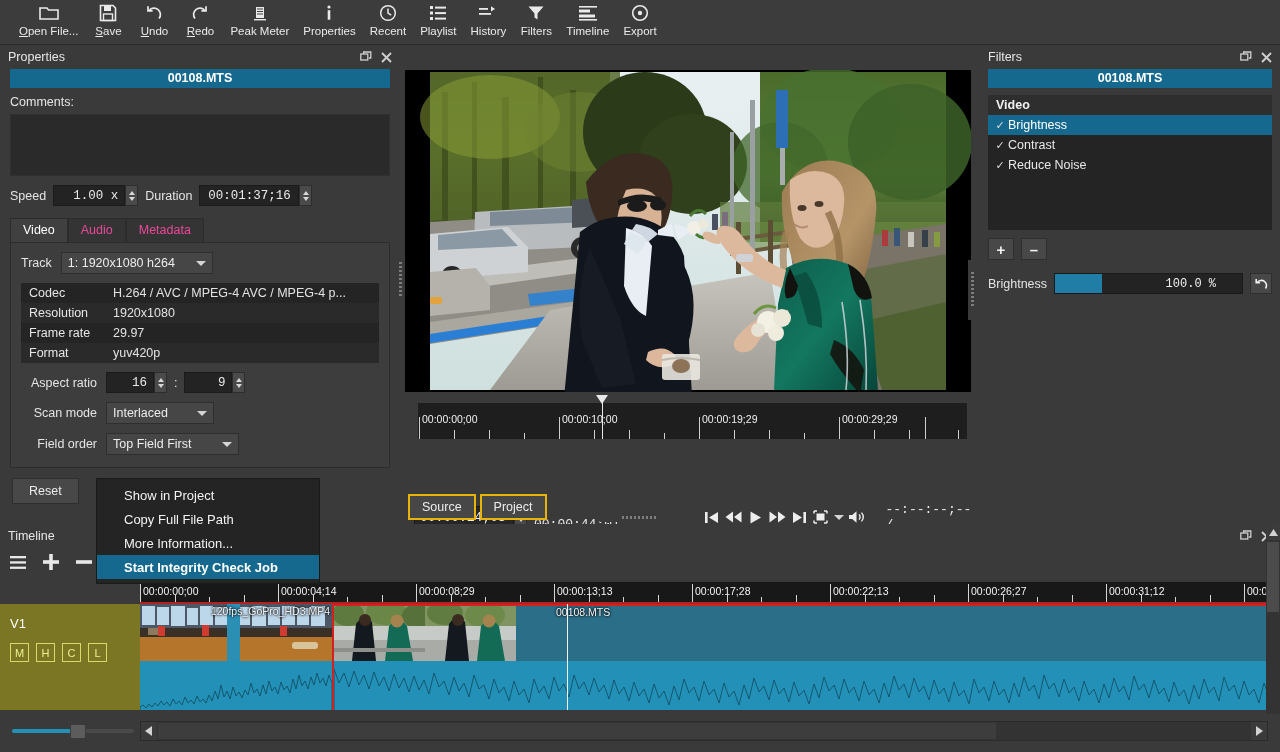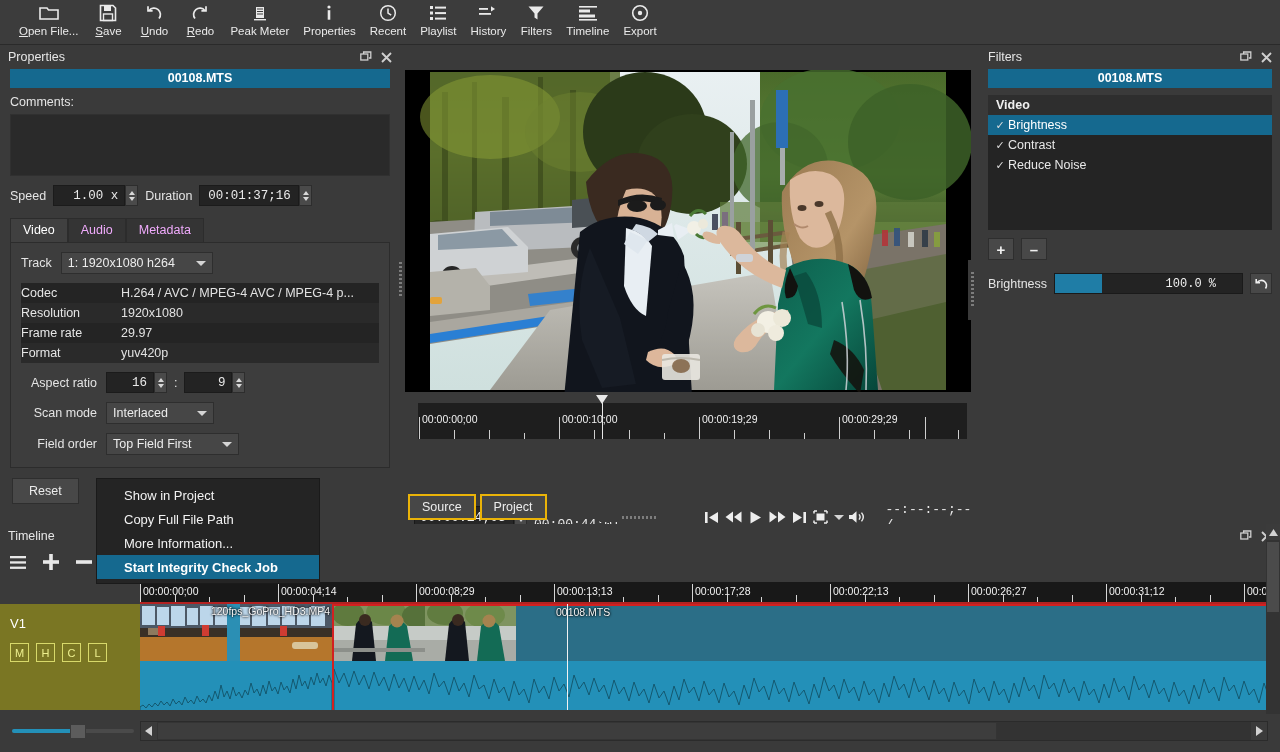--- a/index.html
+++ b/index.html
@@ -58,39 +58,39 @@
     width:13px; height:21px; background:#4a4a4a; border:1px solid #2d2d2d;
     display:flex; flex-direction:column; justify-content:center; align-items:center; gap:2px;
     cursor:default;
   }
   .spin i{ display:block; width:0;height:0;border-left:3px solid transparent;border-right:3px solid transparent; }
   .spin i.up{ border-bottom:4px solid #d8d8d8; }
   .spin i.dn{ border-top:4px solid #d8d8d8; }
 
   .tabs{ display:flex; margin-top:12px; align-items:flex-end; }
   .tab{
-    padding:4px 12px 5px 12px; font-size:12.5px; color:#f0abfc;
+    padding:4px 12px 5px 12px; font-size:12.5px; color:#ec4899;
     background:#343434; border:1px solid #2c2c2c; border-bottom:none; cursor:default;
   }
   .tab.active{ background:#404040; color:#fff; }
   .tabpanel{ border:1px solid #2c2c2c; background:#3d3d3d; padding:9px 10px 12px 10px; }
 
   .trackrow{ display:flex; align-items:center; gap:9px; }
   .combo{
     background:#464646; border:1px solid #2e2e2e; height:22px;
     display:flex; align-items:center; padding:0 6px; font-size:12.5px; color:#ececec;
     min-width:80px; cursor:default;
   }
   .combo .cap{ flex:1; white-space:nowrap; }
   .caret{ width:0;height:0;border-left:5px solid transparent;border-right:5px solid transparent;
           border-top:5px solid #d5d5d5; margin-left:8px; }
 
   .infotable{ margin-top:9px; background:#242424; }
   .inforow{ display:flex; height:20px; align-items:center; font-size:12.5px; }
-  .inforow .k{ width:100px; color:#e6e6e6; }
+  .inforow .k{ width:92px; padding-left:8px; color:#e6e6e6; }
   .inforow .v{ flex:1; color:#e2e2e2; white-space:nowrap; overflow:hidden; text-overflow:ellipsis; padding-right:12px;}
   .inforow.alt{ background:#2a2a2a; }
 
   .frow{ display:flex; align-items:center; margin-top:9px; }
   .frow .flabel{ width:85px; text-align:right; padding-right:9px; font-size:12.5px; }
 
   .resetrow{ padding:10px 10px 0 12px; }
   .btn{
     background:#484848; border:1px solid #2e2e2e; color:#ececec;
     font-size:12.5px; padding:5px 16px; cursor:default;

